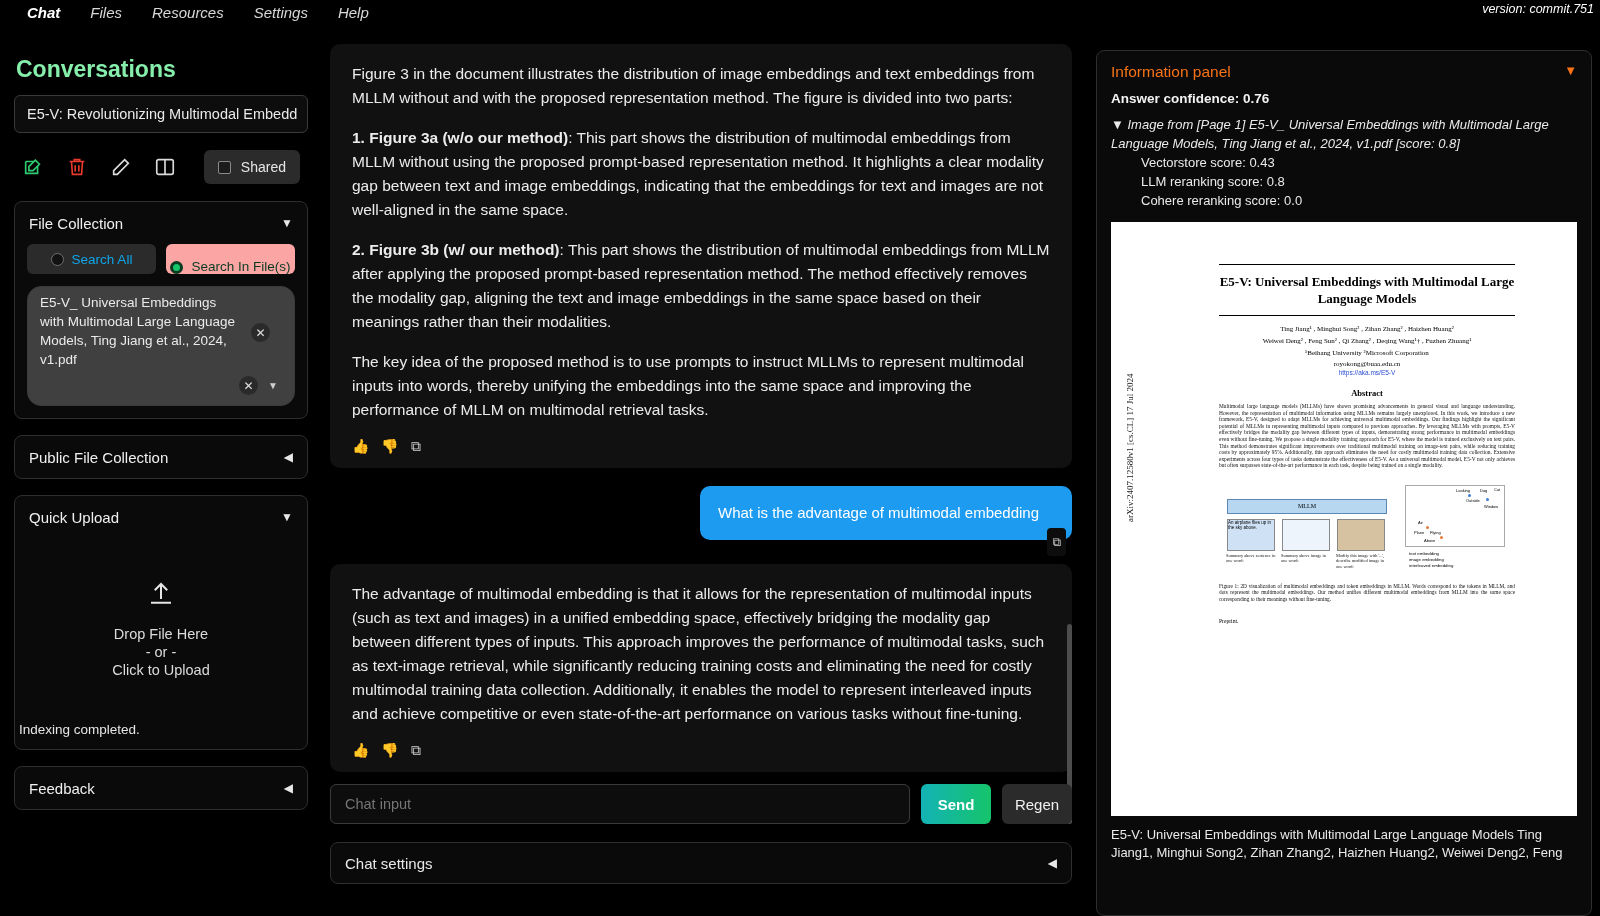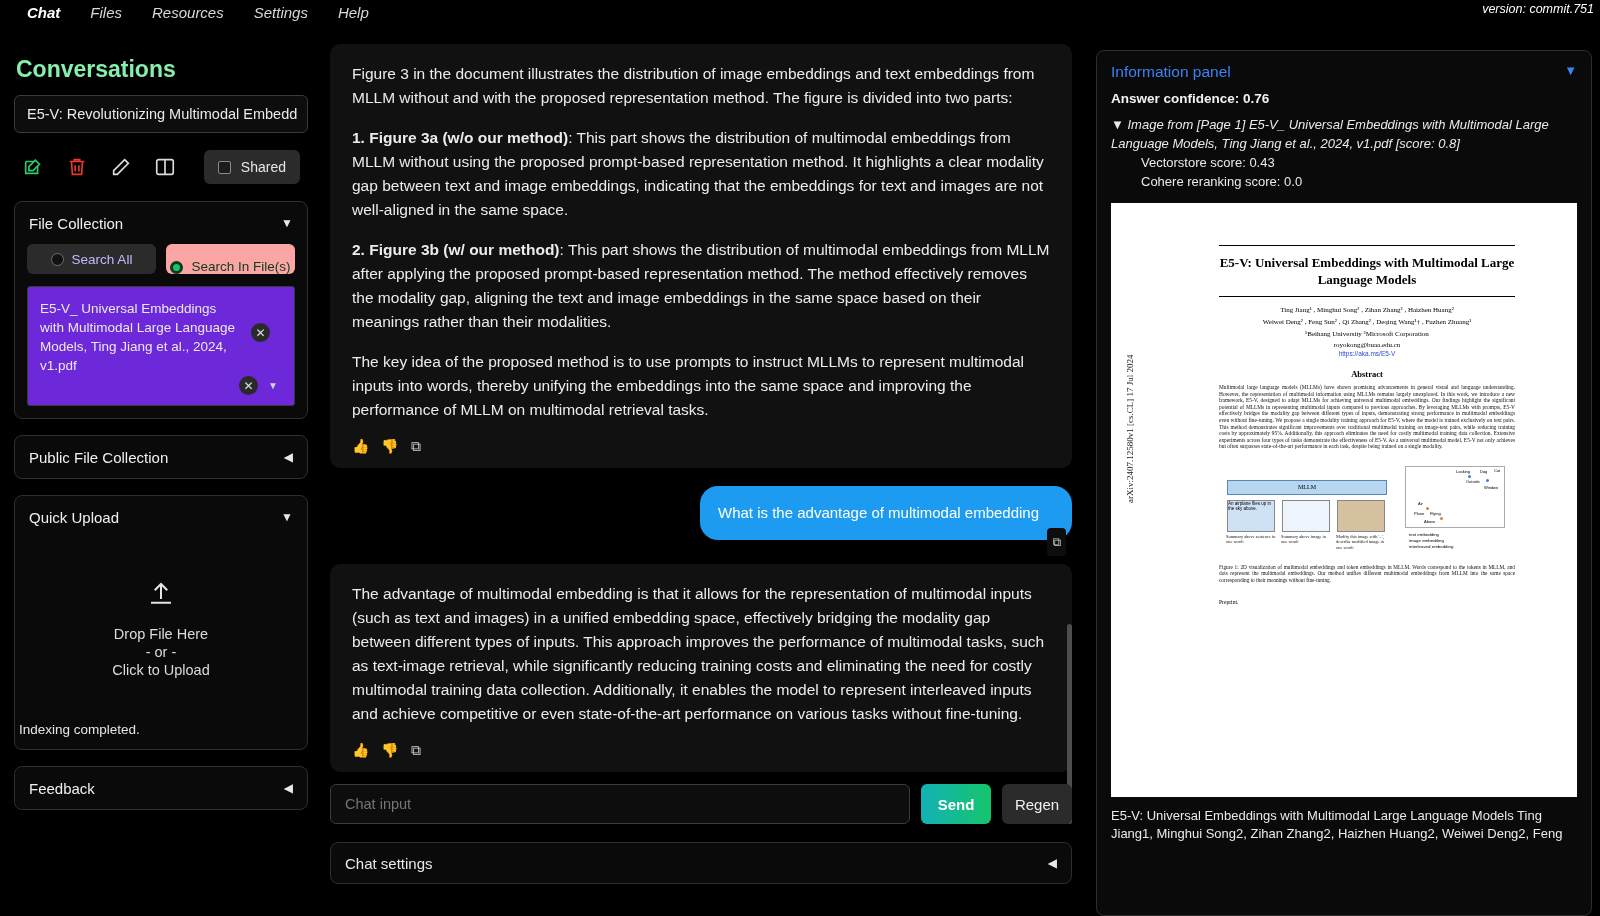--- a/index.html
+++ b/index.html
@@ -74,31 +74,31 @@
   .panel-body { padding: 0 12px 12px 12px; }
 
   .seg {
     display: flex; gap: 10px; margin-bottom: 12px;
   }
   .seg-btn {
     flex: 1; height: 30px; border-radius: 6px; display: flex;
     align-items: center; justify-content: center; gap: 8px;
     font-size: 13.5px;
   }
-  .seg-btn.off { background: #2b2b2b; color: #c4b5fd; }
+  .seg-btn.off { background: #2b2b2b; color: #0ea5e9; }
   .seg-btn.on  { background: #fca5a5; color: #0a3b22; font-weight: 500; align-items: flex-end; }
   .radio {
     width: 13px; height: 13px; border-radius: 50%;
     background: #121212; border: 1px solid #6f6f6f; display: inline-block;
   }
   .radio.sel { border: 3px solid #0a3b22; background: #16c46a; }
 
   .file-box {
-    border: 1px solid #3a3a3a; border-radius: 3px; background: #6d28d9;
-    padding: 12px 12px; position: relative; min-height: 120px;
+    border: 1px solid #3a3a3a; border-radius: 14px; background: #404040;
+    padding: 6px 12px; position: relative; min-height: 120px;
   }
   .file-chip {
     font-size: 13.5px; line-height: 19px; color: #eaeaea;
     padding-right: 40px;
   }
   .x-btn {
     position: absolute; width: 19px; height: 19px; border-radius: 50%;
     background: #2a2a2a; color: #e0e0e0; font-size: 12px;
     display: flex; align-items: center; justify-content: center;
   }
@@ -122,21 +122,21 @@
     background: #111111; border-radius: 10px; padding: 18px 22px 10px 22px;
     font-size: 15.5px; line-height: 24px; color: #ececec;
   }
   .bubble-ai p { margin: 0 0 16px 0; }
   .bubble-ai p:last-of-type { margin-bottom: 10px; }
   .react {
     display: flex; gap: 12px; font-size: 14px; color: #cfcfcf; padding-top: 2px;
   }
   .bubble-user {
     margin-top: 18px; margin-left: auto; width: 372px; position: relative;
-    background: #1d9bf0; border-radius: 18px; color: #ffffff;
+    background: #1d9bf0; border-radius: 10px; color: #ffffff;
     padding: 16px 18px; font-size: 15px; line-height: 22px;
   }
   .copy-user {
     position: absolute; right: 6px; bottom: -16px;
     background: #0d0d0d; border-radius: 4px; padding: 3px 5px;
     font-size: 12px; color: #d0d0d0;
   }
   .scrollbar {
     position: absolute; right: 0; top: 580px; width: 5px; height: 200px;
     background: #4d4d4d; border-radius: 3px;
@@ -169,21 +169,21 @@
   }
   .chat-settings .tri { margin-left: auto; font-size: 12px; }
 
   
   .rightpanel {
     position: absolute; left: 1096px; top: 50px; width: 496px; height: 866px;
     background: #0a0a0a; border: 1px solid #2e2e2e; border-radius: 8px;
     padding: 12px 14px; overflow: hidden;
   }
   .rp-head {
-    display: flex; font-size: 15.5px; color: #3b82f6;
+    display: flex; font-size: 15.5px; color: #f97316;
   }
   .rp-head .tri { margin-left: auto; font-size: 13px; }
   .rp-conf { font-size: 13.5px; font-weight: bold; color: #f2f2f2; margin-top: 10px; }
   .rp-src {
     font-size: 13px; font-style: italic; color: #eaeaea;
     margin-top: 9px; line-height: 19px;
   }
   .rp-line { font-size: 13px; color: #eaeaea; line-height: 19px; }
   .ind1 { padding-left: 14px; }
   .ind2 { padding-left: 30px; }
@@ -407,20 +407,21 @@
     <div class="rp-head">
       <span>Information panel</span>
       <span class="tri">▼</span>
     </div>
     <div class="rp-conf">Answer confidence: 0.76</div>
     <div class="rp-src">
       <span>▼</span>
       <span>Image from [Page 1] E5-V_ Universal Embeddings with Multimodal Large Language Models, Ting Jiang et al., 2024, v1.pdf [score: 0.8]</span>
     </div>
     <div class="rp-line ind2">Vectorstore score: 0.43</div>
+    <div class="rp-line ind2">LLM reranking score: 0.8</div>
     <div class="rp-line ind2">Cohere reranking score: 0.0</div>
 
     <div class="doc-thumb">
       <div class="dt-side">arXiv:2407.12580v1  [cs.CL]  17 Jul 2024</div>
       <div class="dt-wrap">
         <div class="dt-rule"></div>
         <div class="dt-title">E5-V: Universal Embeddings with Multimodal Large Language Models</div>
         <div class="dt-rule"></div>
         <div class="dt-auth">Ting Jiang¹ , Minghui Song² , Zihan Zhang² , Haizhen Huang²</div>
         <div class="dt-auth" style="margin-top:2px;">Weiwei Deng² , Feng Sun² , Qi Zhang² , Deqing Wang¹† , Fuzhen Zhuang¹</div>

